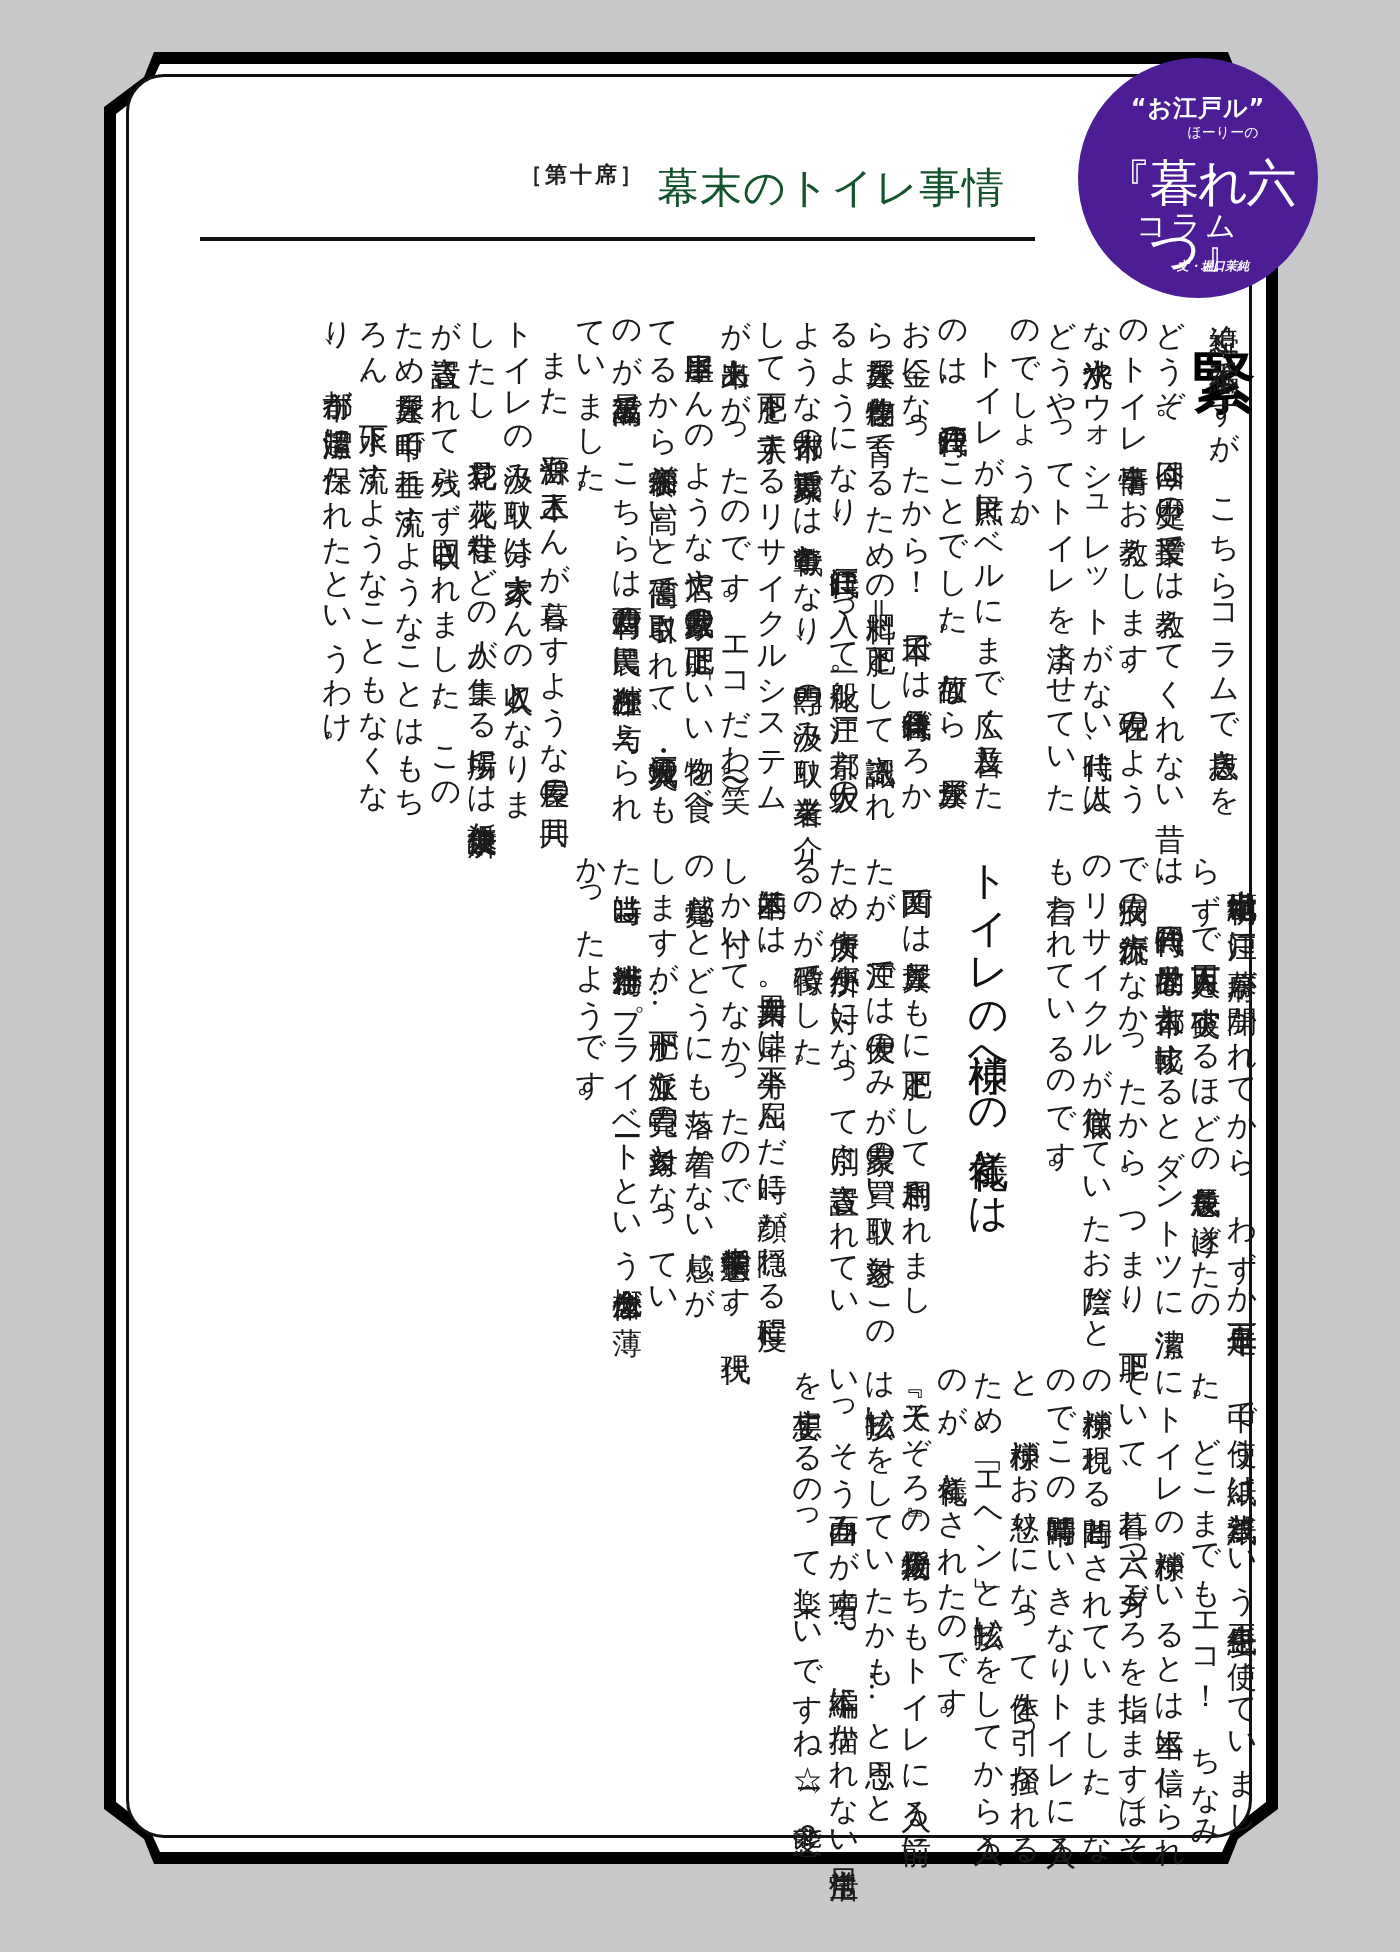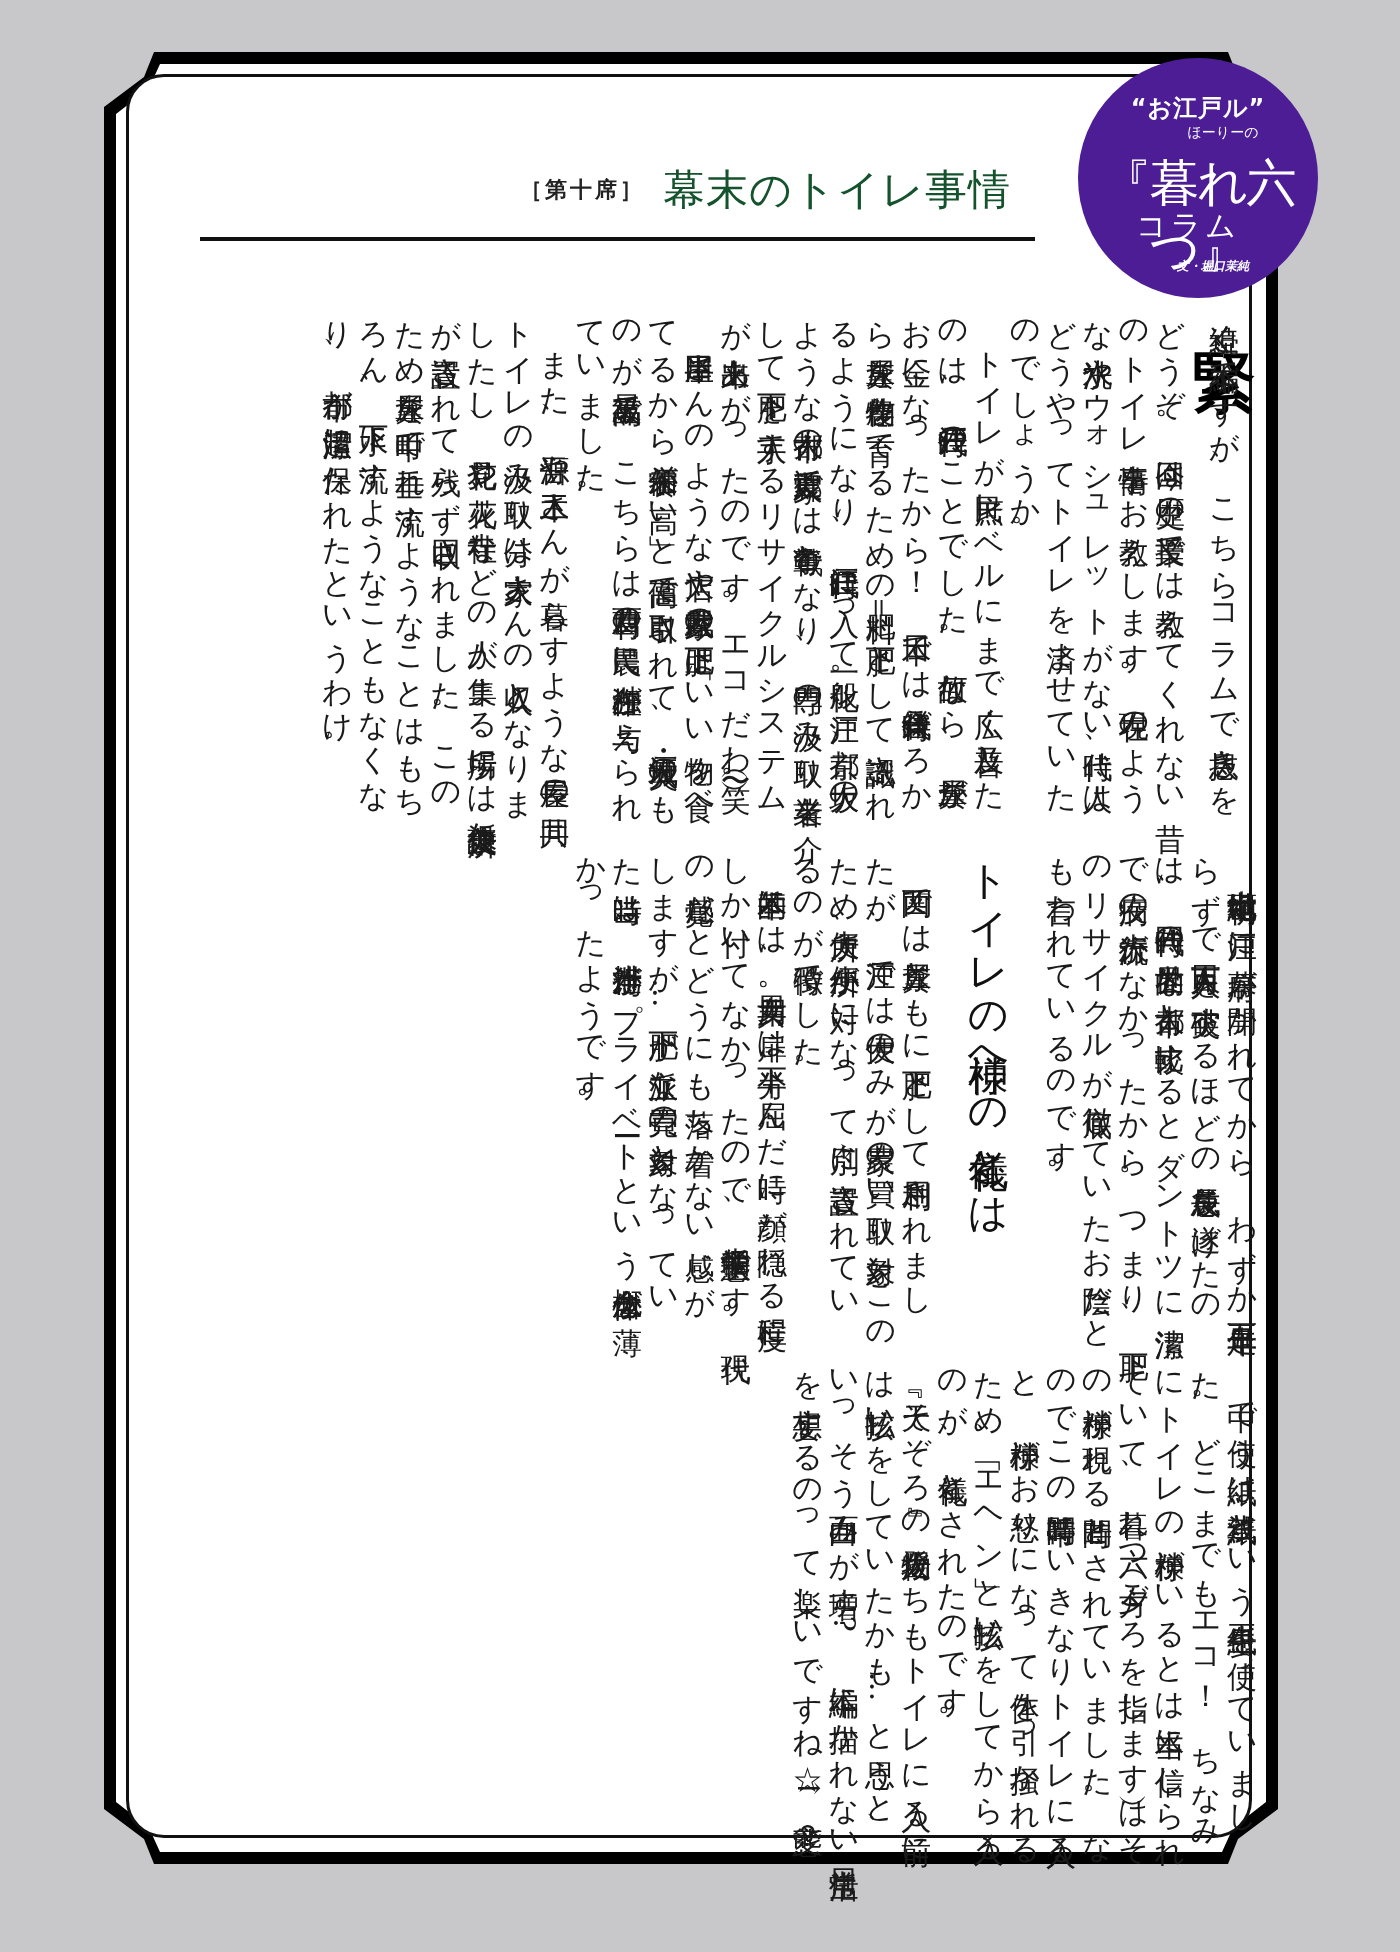--- a/index.html
+++ b/index.html
@@ -21,21 +21,21 @@
   }
   .frame-inner-line {
     position: absolute; left: 126px; top: 74px; width: 1126px; height: 1764px;
     border: 3px solid #111;
     box-sizing: border-box;
     border-radius: 38px;
     background: #fff;
   }
   .header-title {
     position: absolute; left: 520px; top: 160px; height: 60px;
-    display: flex; align-items: center; gap: 18px;
+    display: flex; gap: 12px;
     white-space: nowrap;
   }
   .seat-label {
     font-family: "DejaVu Sans", "Liberation Sans", sans-serif;
     font-size: 22px; font-weight: bold; color: #222; letter-spacing: 3px;
   }
   .main-title {
     font-family: "DejaVu Sans", "Liberation Sans", sans-serif;
     font-size: 42px; color: #14532d; letter-spacing: 1px;
   }

